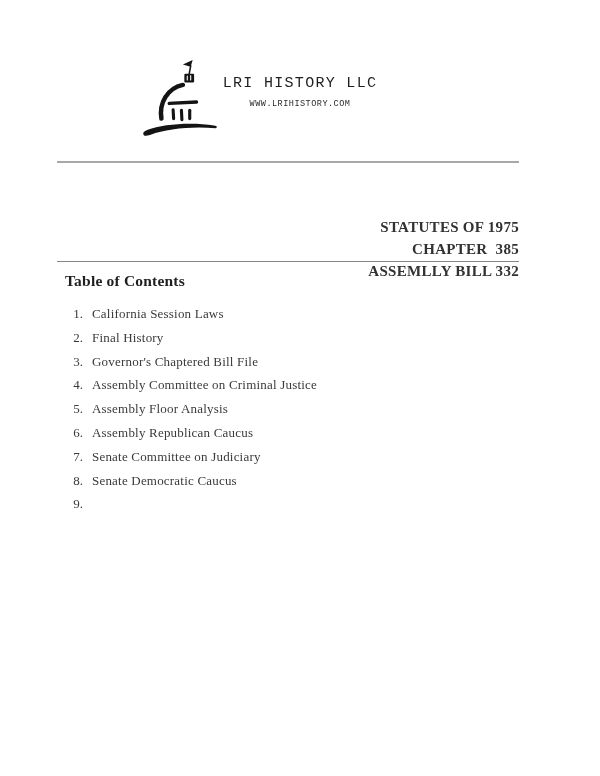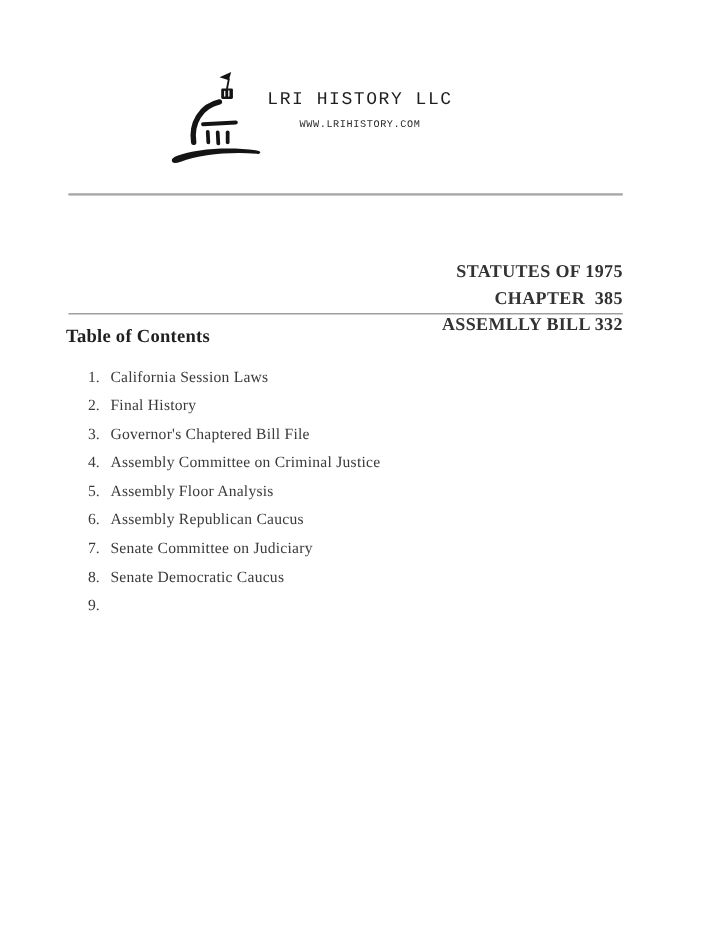--- a/index.html
+++ b/index.html
@@ -65,21 +65,21 @@
     font-size: 15px;
     line-height: 22px;
     color: #323232;
     margin-top: 35px;
   }
   .ref-line { white-space: pre; letter-spacing: 0.3px; }
 
   
   .toc-title {
     position: absolute;
-    left: 55px;
+    left: 65px;
     top: 272px;
     margin: 0;
     font-size: 15.5px;
     font-weight: bold;
     letter-spacing: 0.2px;
     color: #1f1f1f;
   }
   .toc-list {
     position: absolute;
     left: 52px;

